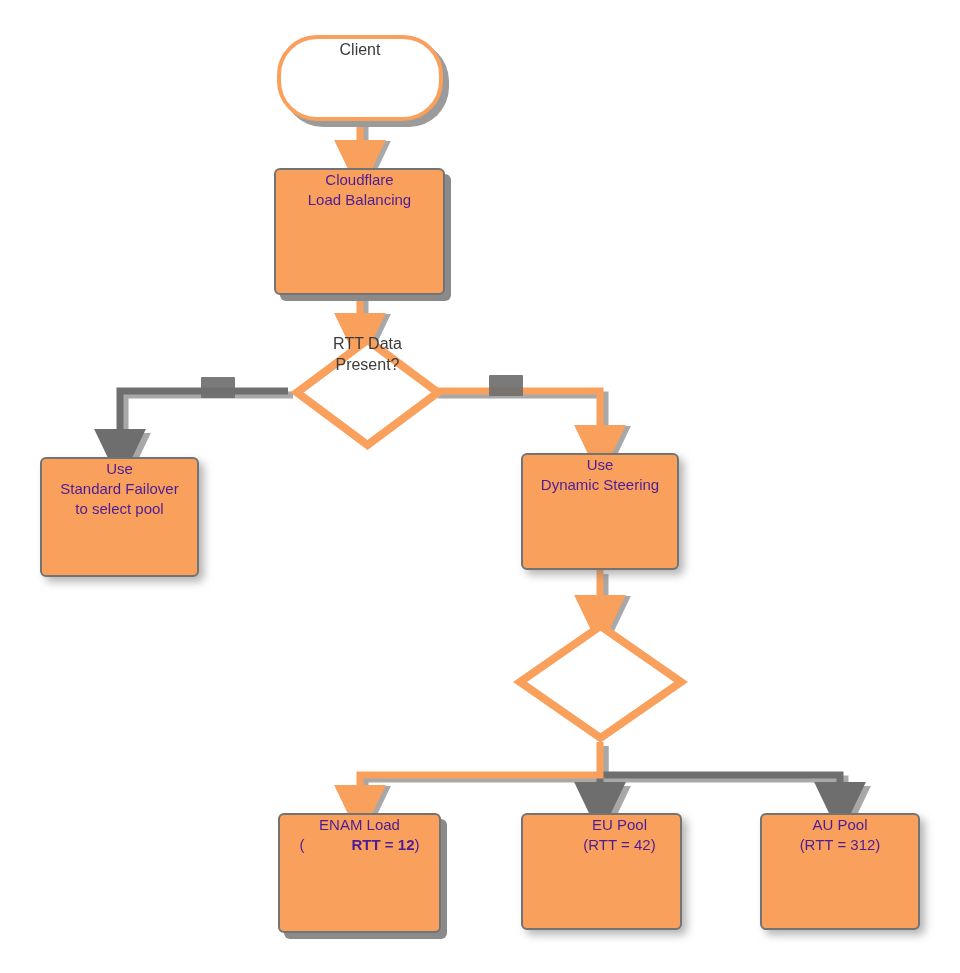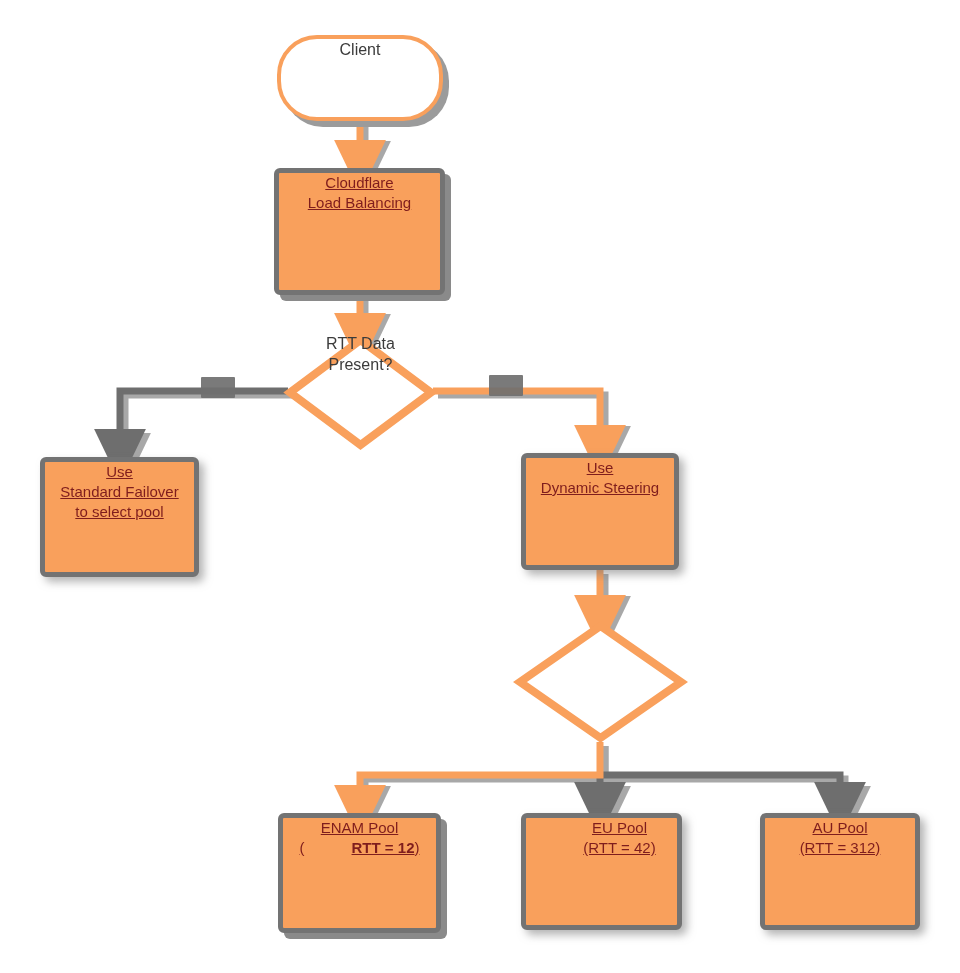--- a/index.html
+++ b/index.html
@@ -34,26 +34,25 @@
   .node .label {
     position: relative;
     z-index: 2;
     line-height: 1.32;
     pointer-events: none;
   }
 
   
   .box {
     background: #F9A05C;
-    border: 5px solid #737373;
+    border: 2px solid #737373;
     border-radius: 6px;
-    color: #7f1d1d;
+    color: #4c1d95;
     font-size: 15px;
     box-shadow: 6px 6px 0 0 #8a8a8a;
-    text-decoration: underline;
   }
   .box.soft {
     box-shadow: 5px 5px 9px 0 rgba(120,120,120,0.55);
   }
 
   
   .pill {
     background: #ffffff;
     border: 4px solid #F9A05C;
     border-radius: 40px;
@@ -146,21 +145,21 @@
     <span class="label">Client</span>
   </div>
 
   <div class="node box" style="left:274px; top:168px; width:171px; height:127px;">
     <span class="label">
       <span>Cloudflare</span><br>
       <span>Load Balancing</span>
     </span>
   </div>
 
-  <div class="node diamond" style="left:283px; top:333px; width:155px; height:119px;">
+  <div class="node diamond" style="left:290px; top:333px; width:155px; height:119px;">
     <svg class="dshape" viewBox="0 0 155 119" preserveAspectRatio="none">
       <polygon points="77.5,7 148,59.5 77.5,112 7,59.5" fill="#ffffff" stroke="#F9A05C" stroke-width="8" stroke-linejoin="miter"></polygon>
     </svg>
     <span class="label">
       <span>RTT Data</span><br>
       <span>Present?</span>
     </span>
   </div>
 
   <div class="node box soft" style="left:40px; top:457px; width:159px; height:120px;">
@@ -179,21 +178,21 @@
   </div>
 
   <div class="node diamond" style="left:513px; top:619px; width:175px; height:126px;">
     <svg class="dshape" viewBox="0 0 175 126" preserveAspectRatio="none">
       <polygon points="87.5,7 168,63 87.5,119 7,63" fill="#ffffff" stroke="#F9A05C" stroke-width="8" stroke-linejoin="miter"></polygon>
     </svg>
   </div>
 
   <div class="node box" style="left:278px; top:813px; width:163px; height:120px;">
     <span class="label">
-      <span>ENAM Pool</span><br>
+      <span>ENAM Load</span><br>
       <span>(</span><span class="bold">RTT = 12</span><span>)</span>
     </span>
   </div>
 
   <div class="node box soft" style="left:521px; top:813px; width:161px; height:117px;padding-left:36px;">
     <span class="label">
       <span>EU Pool</span><br>
       <span>(RTT = 42)</span>
     </span>
   </div>

